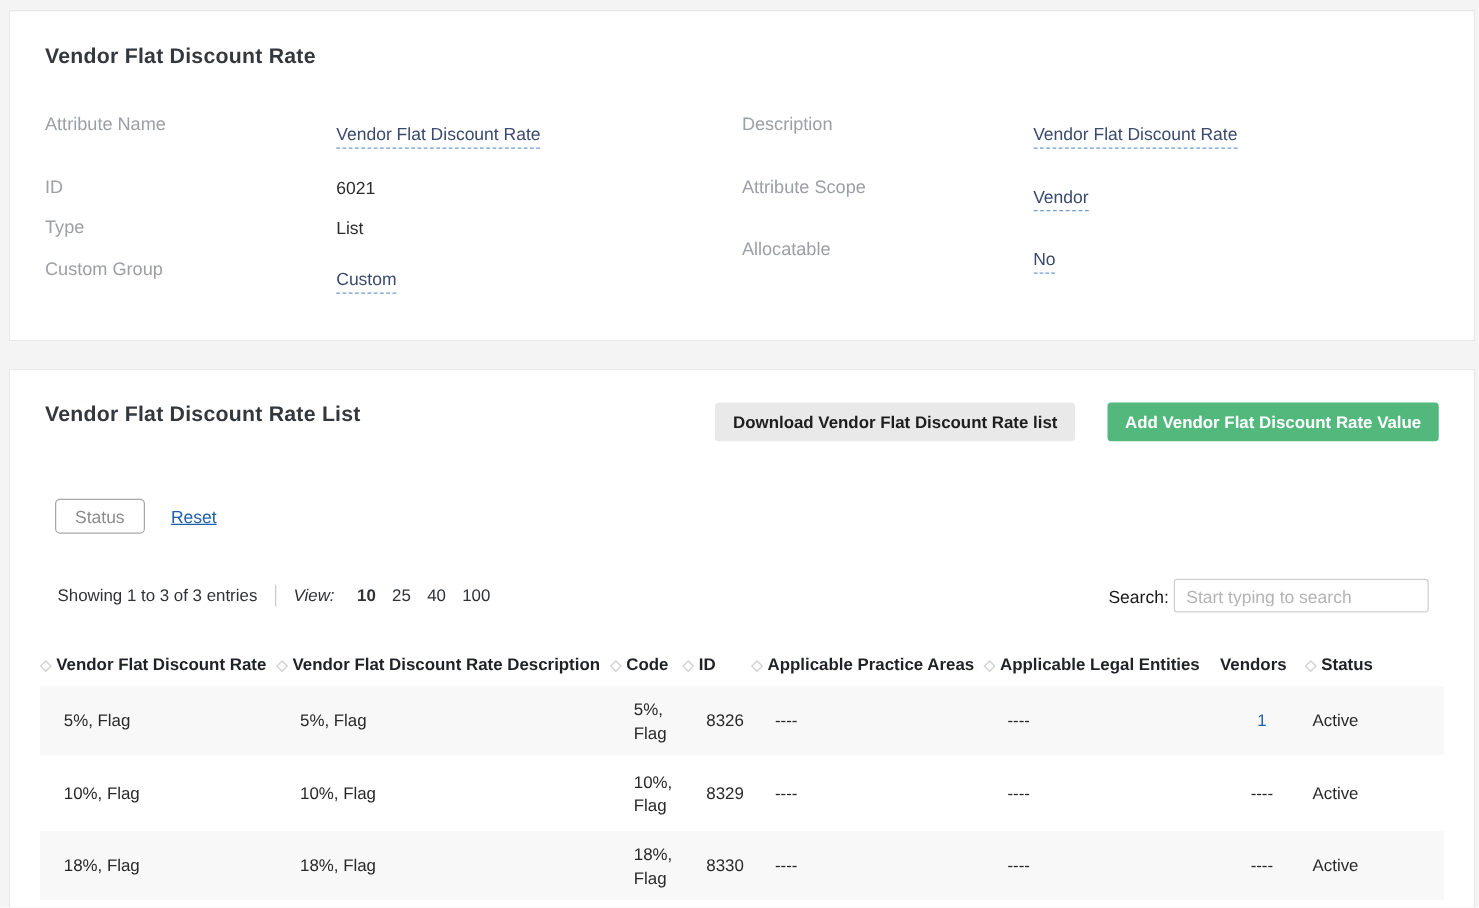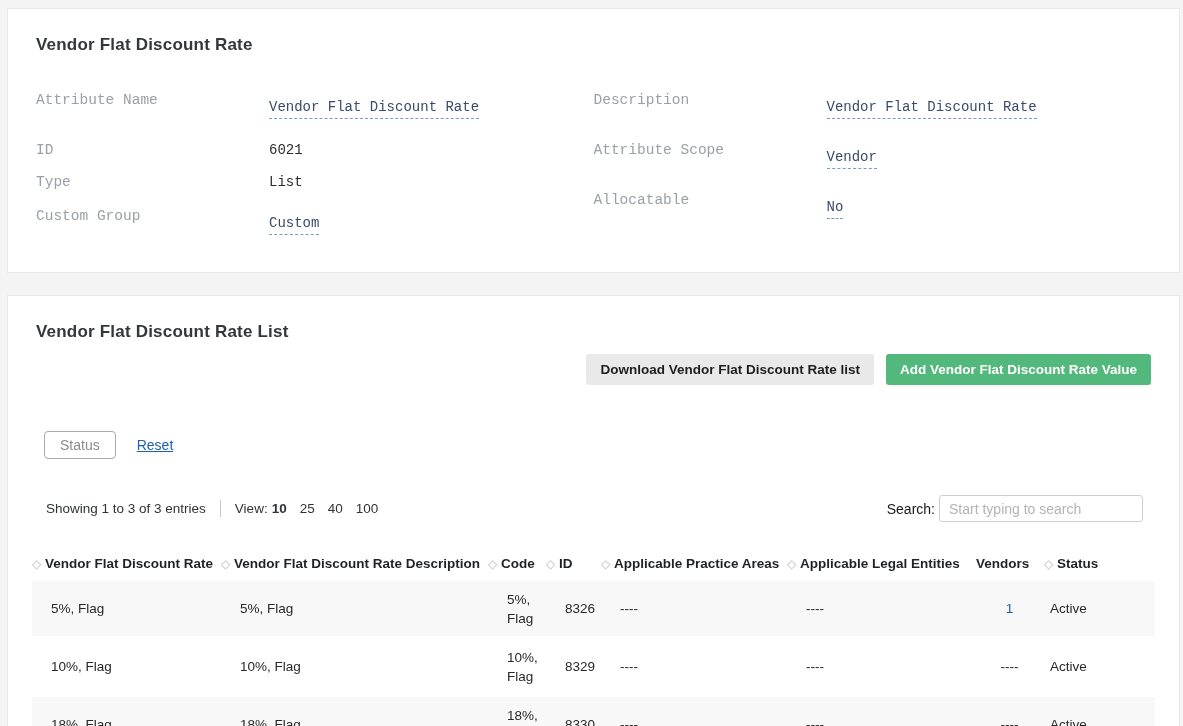--- a/index.html
+++ b/index.html
@@ -16,52 +16,52 @@
     margin-left:7px;
   }
   .card-top { margin-top:8px; height:265px; padding:26px 28px; }
   .card-bottom { margin-top:22px; height:432px; padding:26px 24px 0 24px; overflow:hidden; }
 
   .panel-title { font-size:17px; font-weight:bold; color:#33383d; letter-spacing:.2px; }
 
   
   .details { display:flex; margin-top:36px; }
   .details-col { width:50%; }
-  .field-row { display:flex; align-items:flex-start;font-family:Liberation Mono, monospace; }
+  .field-row { display:flex; align-items:flex-start; }
   .field-label { width:233px; flex:0 0 233px; color:#9aa0a6; font-size:14.5px; line-height:18px; }
   .field-value { font-size:14px; color:#2c2c2c; line-height:18px; }
   .dashed-link {
     display:inline-block; color:#394a6d; text-decoration:none;
     border-bottom:1px dashed #6e9cd3; padding-bottom:2px; cursor:pointer;
     position:relative; top:7px;
   }
   .mb-lg { margin-bottom:29px; }
   .mb-md { margin-bottom:14px; }
   .mb-sm { margin-bottom:16px; }
   .mb-xl { margin-bottom:29px; }
 
   
   .list-header { display:flex; justify-content:space-between; align-items:flex-start; padding:0 4px; }
-  .btn-group { display:flex; gap:12px;margin-top:32px; }
+  .btn-group { display:flex; gap:26px; }
   .btn { border:none; border-radius:3px; font-family:inherit; font-size:13.5px; font-weight:bold;
          padding:8px 14px; cursor:pointer; white-space:nowrap; }
   .btn-download { background:#e9e9e9; color:#1e1e1e; }
   .btn-add { background:#52b87c; color:#fff; }
 
   
   .filter-row { margin-top:46px; display:flex; align-items:center; padding:0 12px; }
   .status-btn { background:#fff; border:1px solid #a9a9a9; border-radius:4px; color:#8b8b8b;
                 font-size:14px; font-family:inherit; padding:5px 15px; cursor:pointer; }
   .reset-link { margin-left:21px; color:#2160ac; font-size:14px; text-decoration:underline; cursor:pointer; }
 
   
   .info-row { margin-top:36px; display:flex; justify-content:space-between; align-items:center; padding:0 12px 0 14px;gap:40px; }
   .info-left { display:flex; align-items:center; font-size:13.5px; color:#2f3336; }
   .v-divider { width:1px; height:17px; background:#c9c9c9; margin:0 14px; }
-  .view-label { margin-right:4px; }
+  .view-label { margin-right:18px;font-style:italic; }
   .view-opt { margin-right:13px; color:#2f3336; cursor:pointer; text-decoration:none; }
   .view-opt.selected { font-weight:bold;text-align:right; }
   .search-group { display:flex; align-items:center; }
   .search-label { font-size:14px; color:#17181a; margin-right:4px; }
   .search-input { width:204px; height:27px; border:1px solid #cfcfcf; border-radius:3px;
                   padding:0 9px; font-family:inherit; font-size:14px; color:#0f172a; }
   .search-input::placeholder { color:#b4b4b4; }
 
   
   .table { margin-top:28px; }

